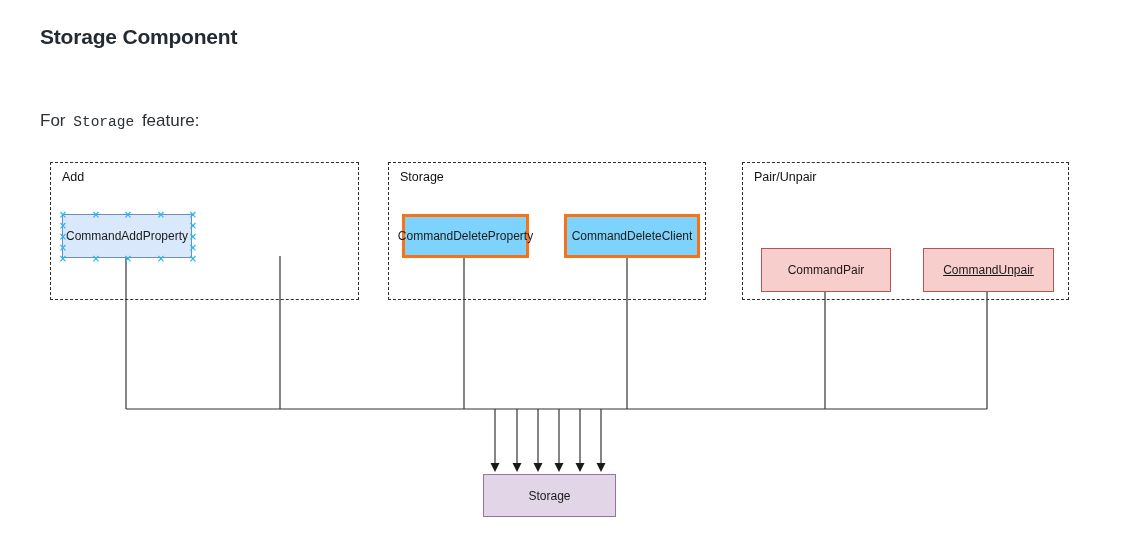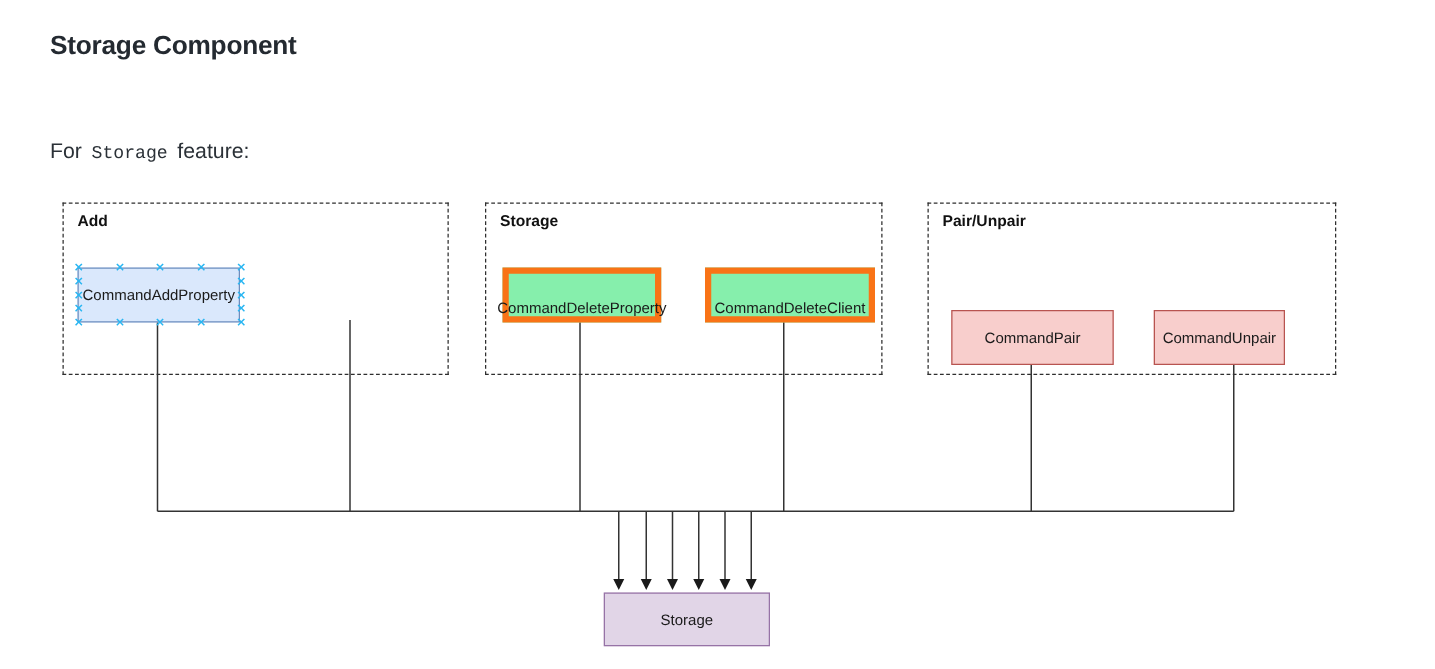--- a/index.html
+++ b/index.html
@@ -30,37 +30,37 @@
     position: absolute;
     top: 162px; height: 138px;
     border: 1px dashed #2e2e2e;
     background: transparent;
   }
   .group-add   { left: 50px;  width: 309px; }
   .group-del   { left: 388px; width: 318px; }
   .group-pair  { left: 742px; width: 327px; }
   .group-label {
     position: absolute; left: 11px; top: 7px;
-    font-size: 12.5px; font-weight: 700; color: #111111;
+    font-size: 12.5px; font-weight: 400; color: #111111;
   }
   .node {
     position: absolute; top: 51px; height: 44px;
     font-size: 12px; color: #1a1a1a;
     display: flex; align-items: center; justify-content: center;
     text-align: center; z-index: 2;
   }
   .node-blue   { background: #dae8fc; border: 1px solid #6c8ebf; }
-  .node-yellow { background: #86efac; border: 5px solid #f97316; align-items: flex-end; }
+  .node-yellow { background: #7dd3fc; border: 3px solid #f97316; }
   .node-red    { background: #f8cecc; border: 1px solid #b85450; margin-top: 34px; }
   .n-addprop   { left: 11px;  width: 130px; }
   .n-addcli    { left: 164px; width: 132px; }
   .n-delprop   { left: 13px;  width: 127px; }
   .n-delcli    { left: 175px; width: 136px; }
   .n-pair      { left: 18px;  width: 130px; }
-  .n-unpair    { left: 180px; width: 105px; }
+  .n-unpair    { left: 180px; width: 131px; text-decoration: underline; }
   .storage-node {
     position: absolute; left: 483px; top: 474px;
     width: 133px; height: 43px;
     background: #e1d5e7; border: 1px solid #9673a6;
     font-size: 12px; color: #1a1a1a;
     display: flex; align-items: center; justify-content: center;
     z-index: 2;
   }
   .edges-svg { position: absolute; inset: 0; z-index: 1; }
   .cp {

